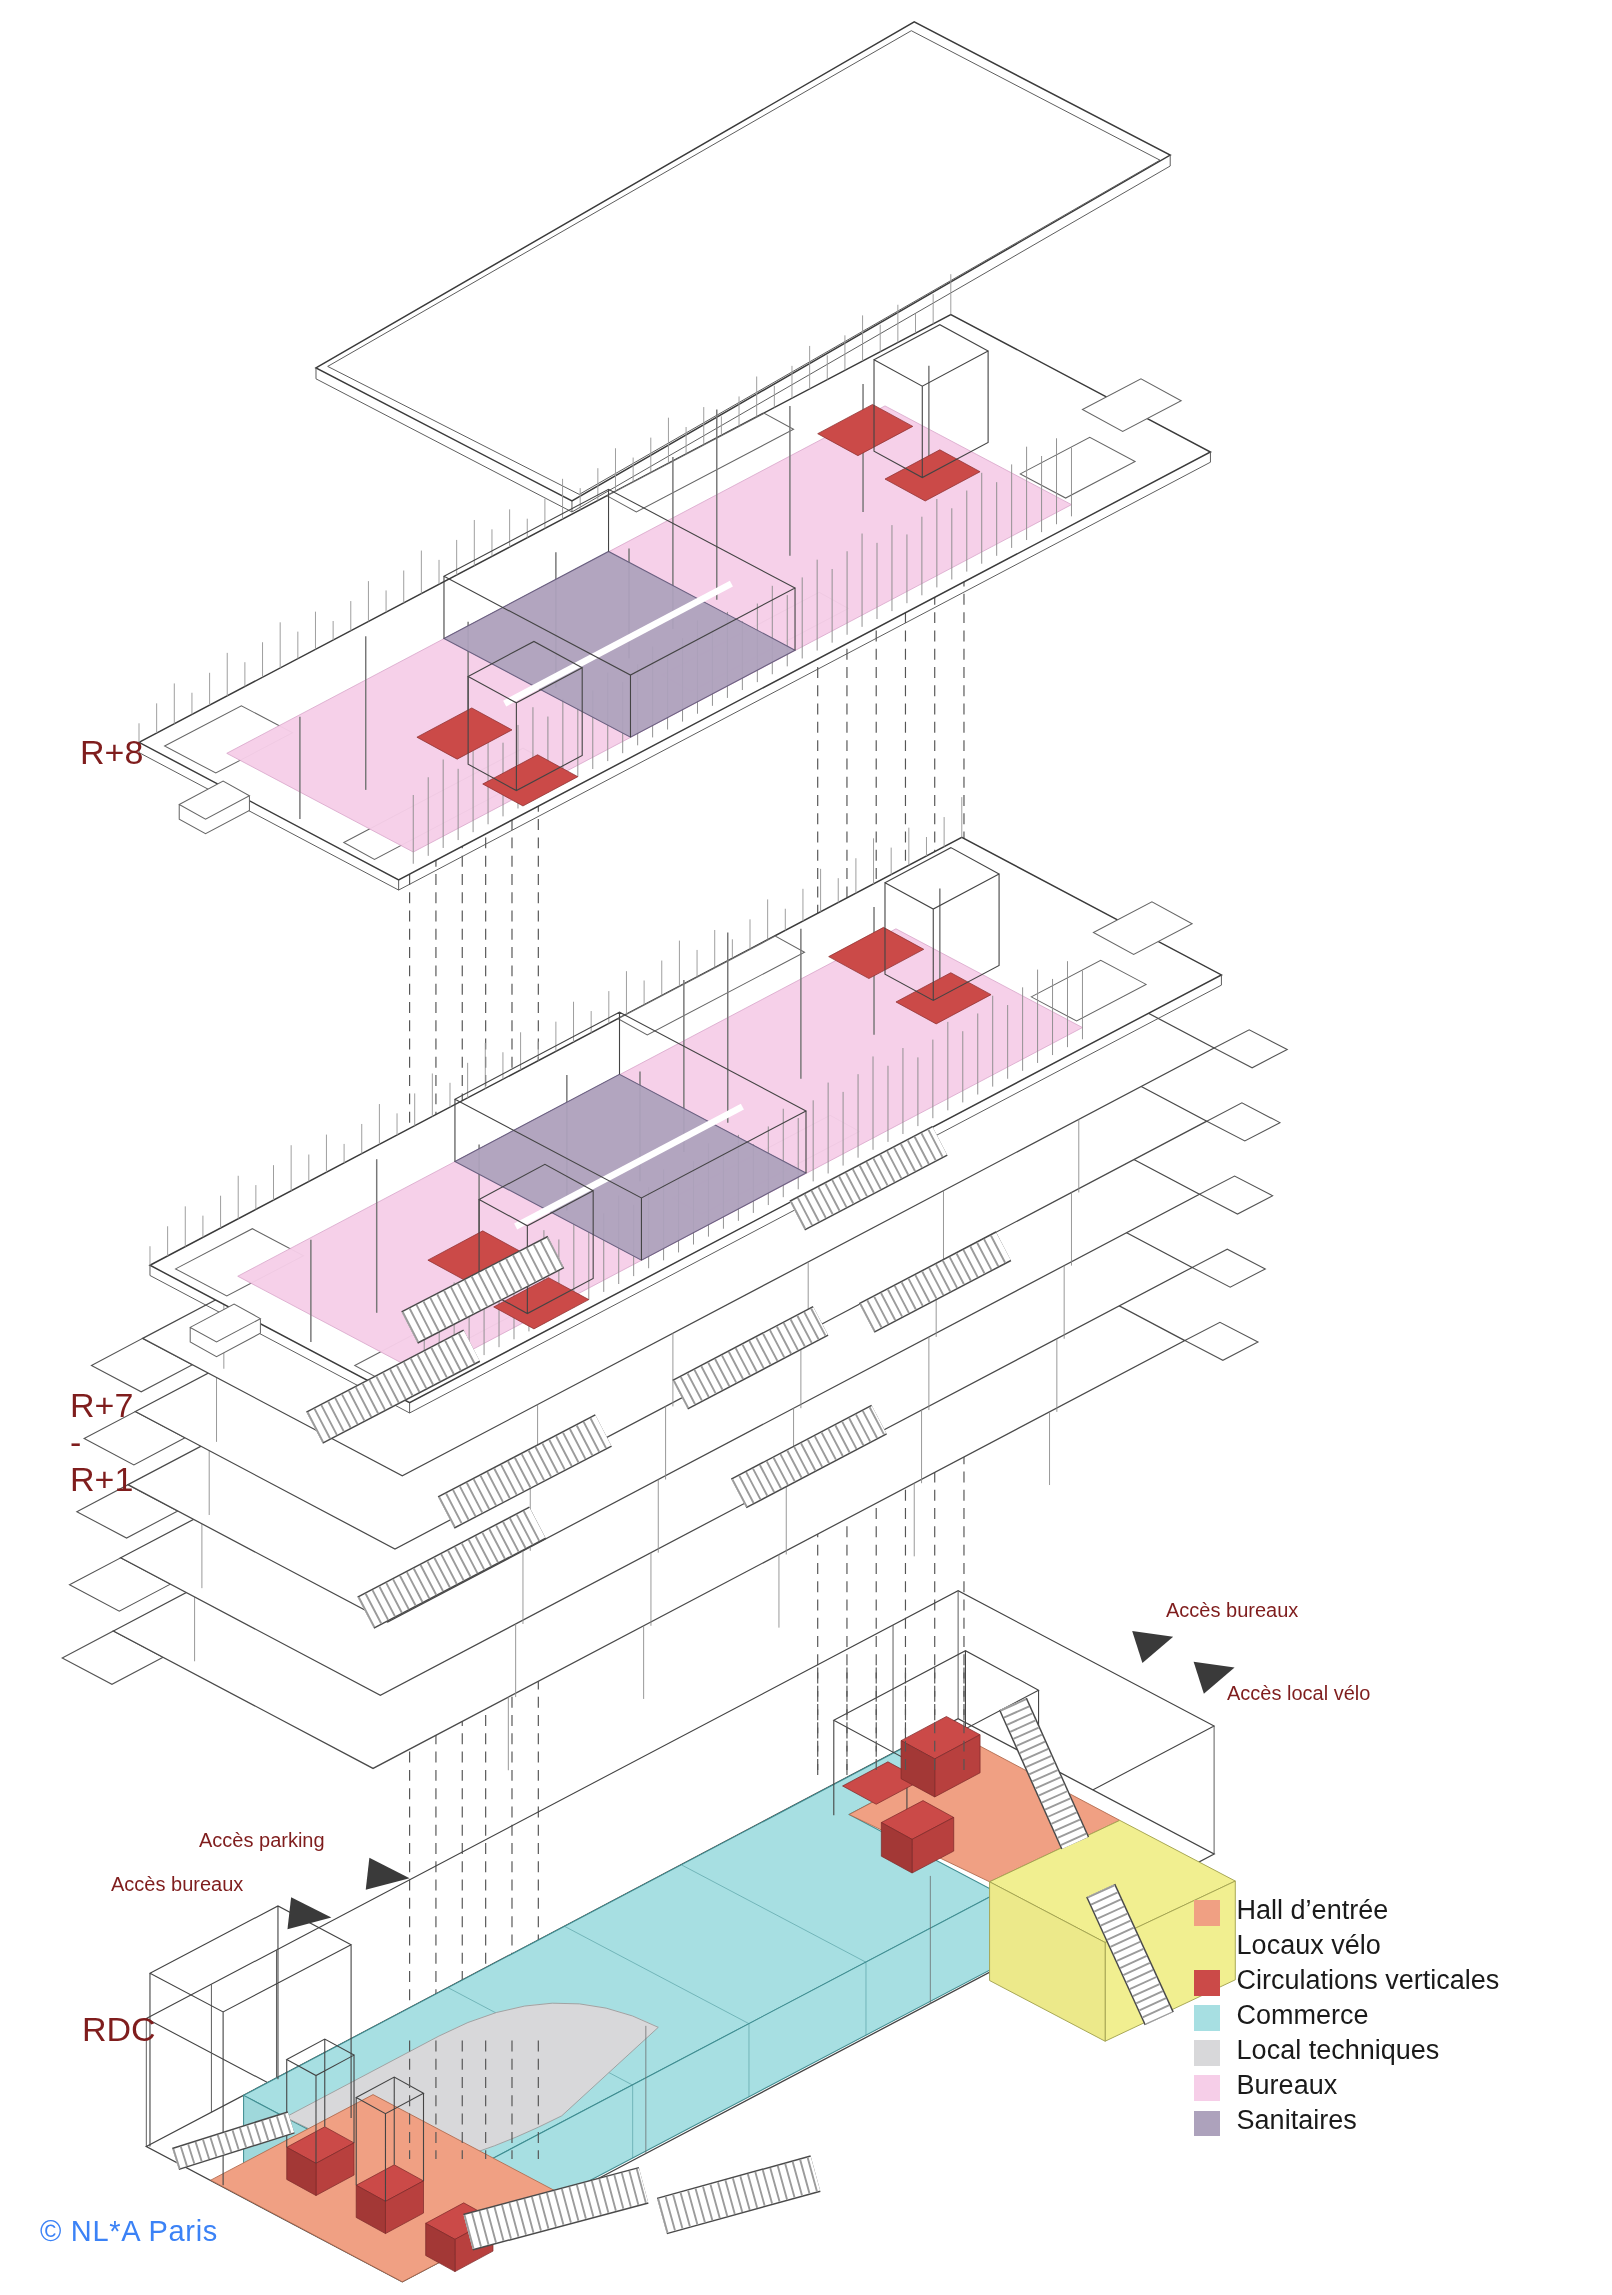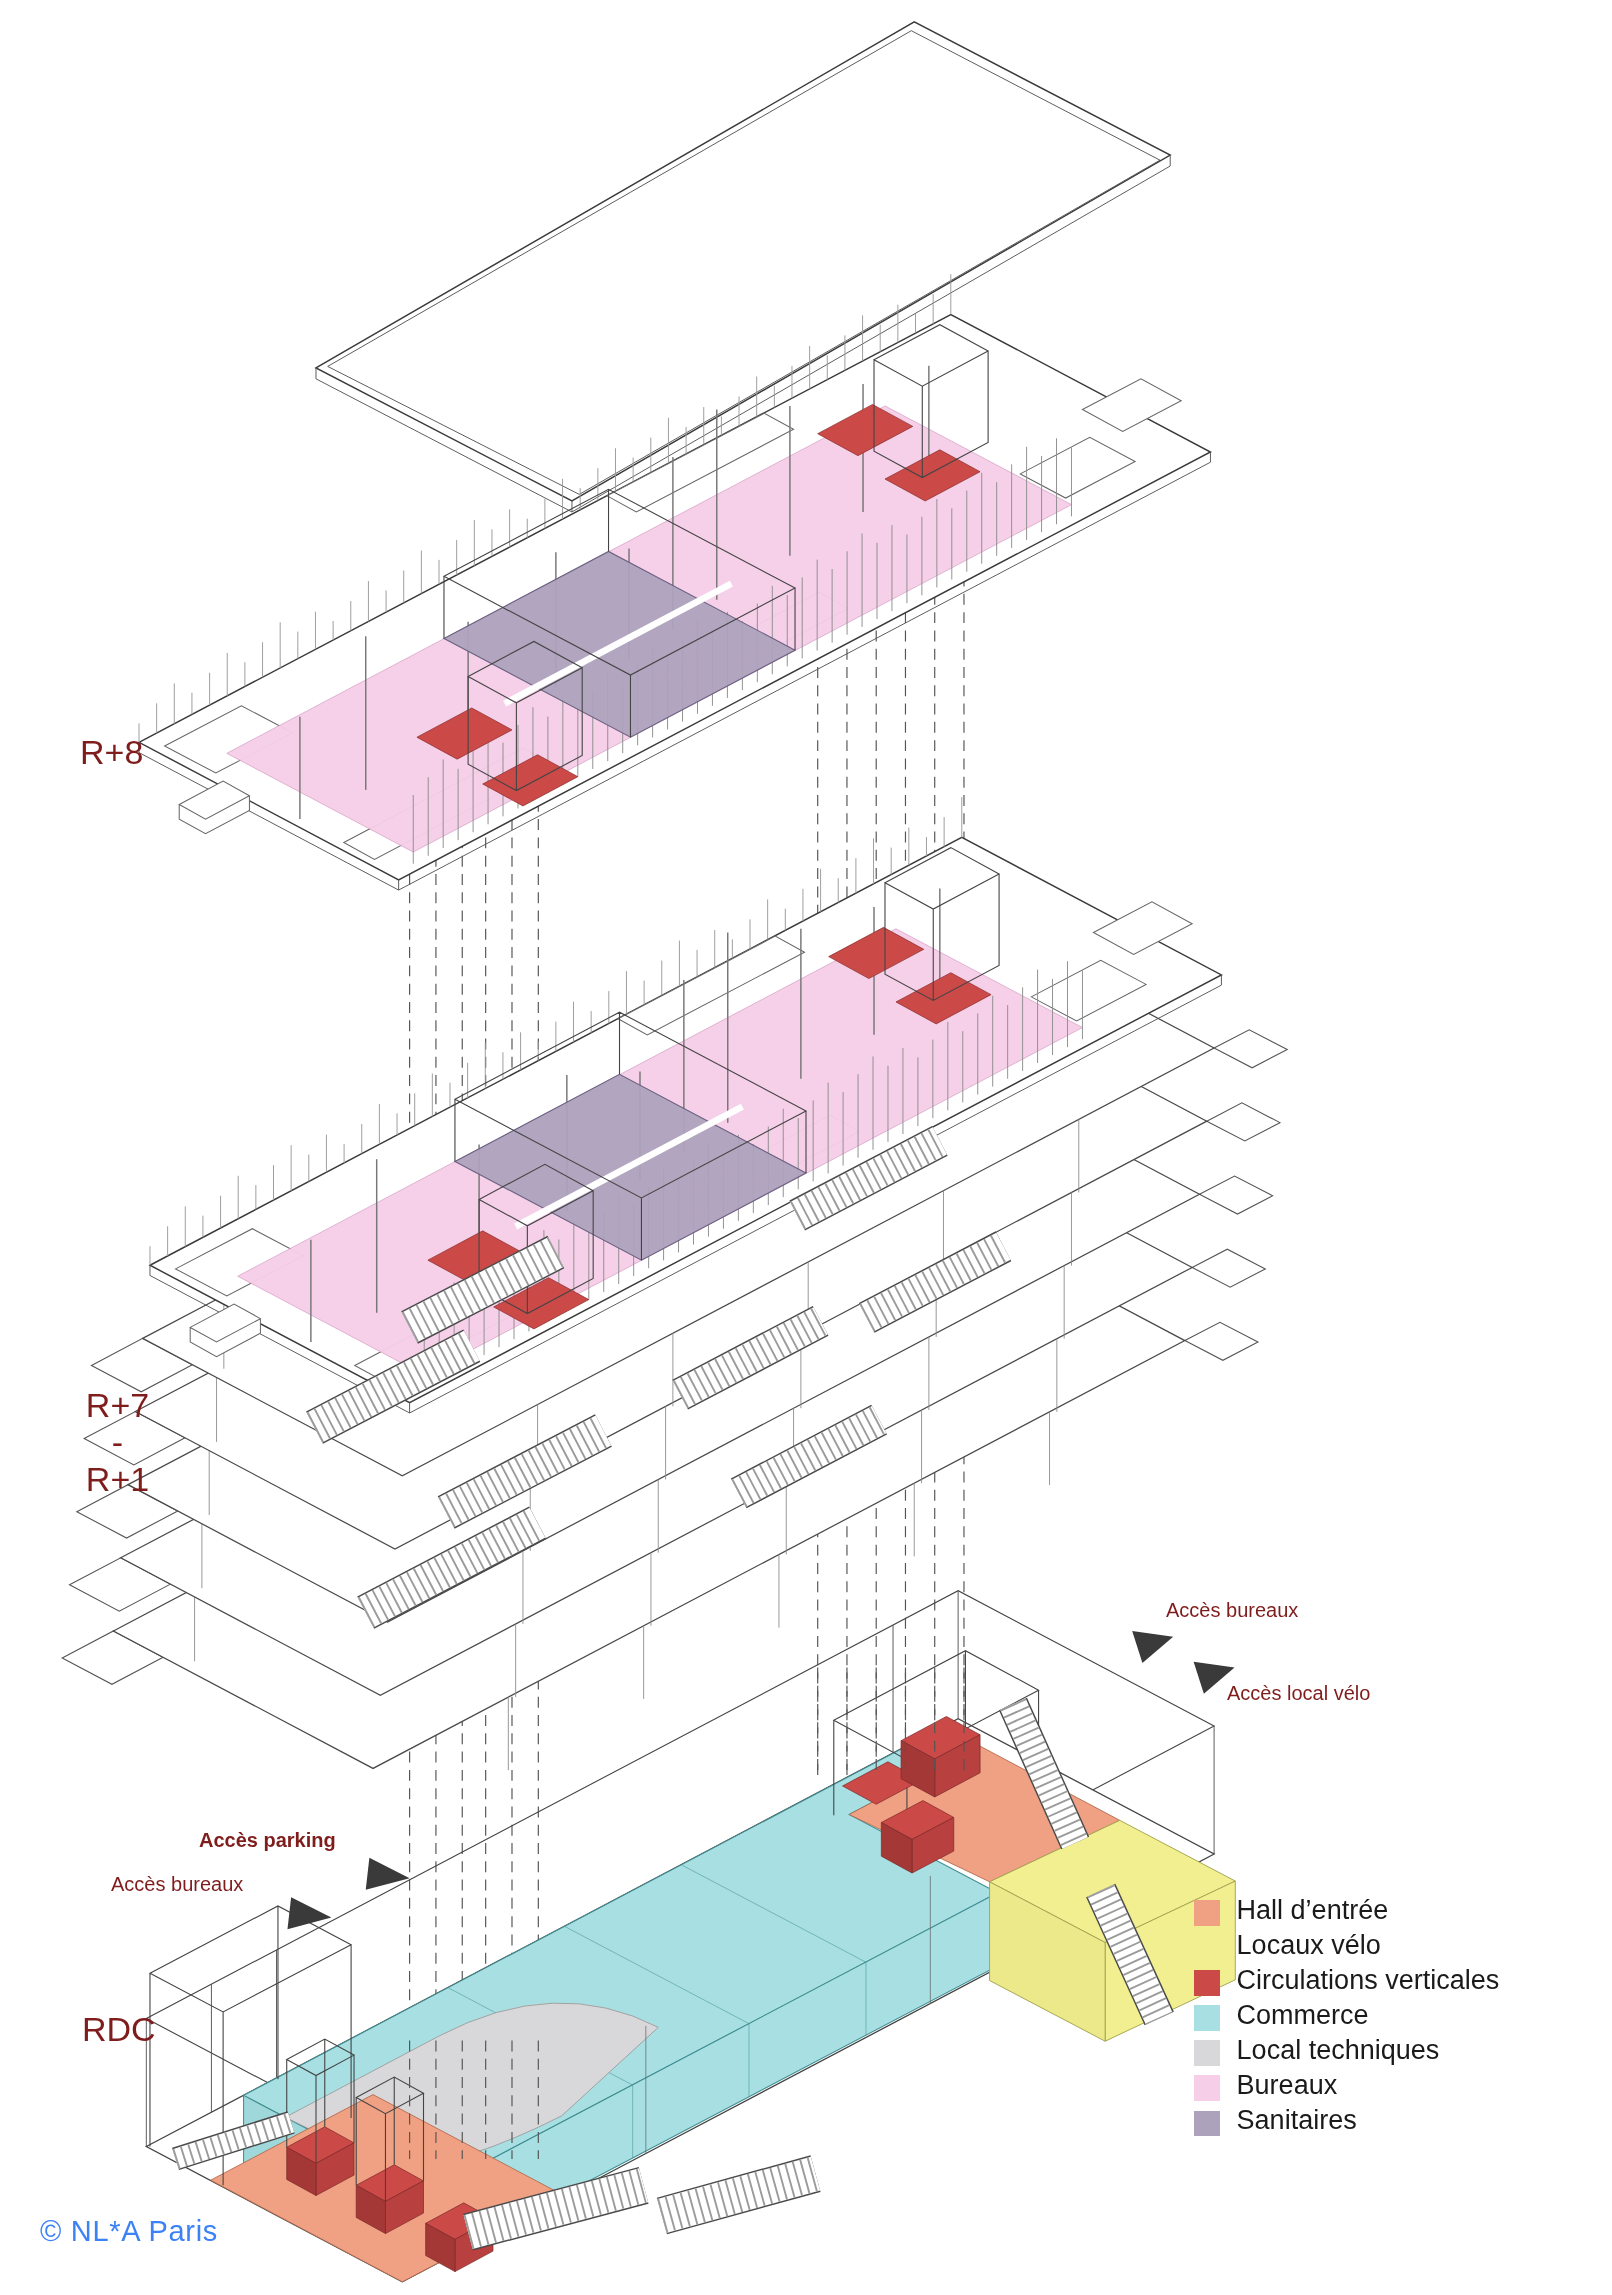--- a/index.html
+++ b/index.html
@@ -1,21 +1,21 @@
 <!DOCTYPE html>
 <html style="font-size:11.7px"><head>
 <meta charset="utf-8">
 <style>
   html,body{margin:0;padding:0;background:#fff;}
   body{width:1612px;height:2295px;position:relative;font-family:"Liberation Sans",sans-serif;}
   #axo{position:absolute;left:0;top:0;width:1612px;height:2295px;}
   .lbl{position:absolute;color:#7f1d1d;white-space:nowrap;}
   .floor-lbl{font-size:34px;}
   .access-lbl{font-size:20px;}
-  .mid-lbl{width:95px;text-align:center;line-height:37px;font-size:34px;}
+  .mid-lbl{width:95px;text-align:left;line-height:37px;font-size:34px;}
   #credit{position:absolute;left:40px;top:2215px;font-size:29px;color:#3b82f6;letter-spacing:0.7px;}
   #legend{position:absolute;left:1194px;top:1900px;}
   .leg-row{display:flex;align-items:flex-end;margin-bottom:9.5px;height:25.6px;}
   .leg-swatch{width:25.6px;height:25.6px;margin-right:17px;flex:0 0 25.6px;}
   .leg-label{font-size:27px;color:#1a1a1a;white-space:nowrap;}
   svg .plate{fill:#ffffff;stroke:#3a3a3a;stroke-width:2;}
   svg .thin{fill:none;stroke:#555;stroke-width:1.3;}
   svg .wire{fill:none;stroke:#444;stroke-width:1.5;}
   svg .terr{fill:#ffffff;stroke:#666;stroke-width:1.4;}
 </style>
@@ -410,21 +410,21 @@
 <div class="lbl floor-lbl" style="left:80px;top:733px;">R+8</div>
 <div class="lbl mid-lbl" style="left:70px;top:1387px;">
   <div>R+7</div>
   <div>-</div>
   <div>R+1</div>
 </div>
 <div class="lbl floor-lbl" style="left:82px;top:2010px;">RDC</div>
 
 <div class="lbl access-lbl" style="left:1166px;top:1599px;">Accès bureaux</div>
 <div class="lbl access-lbl" style="left:1227px;top:1643px;margin-top:39px;">Accès local vélo</div>
-<div class="lbl access-lbl" style="left:199px;top:1829px;font-weight:bold;">Accès parking</div>
+<div class="lbl access-lbl" style="left:199px;top:1829px;">Accès parking</div>
 <div class="lbl access-lbl" style="left:111px;top:1873px;">Accès bureaux</div>
 
 <div id="legend">
   <div class="leg-row">
       <span class="leg-swatch" style="background: rgb(240, 160, 131);"></span>
       <span class="leg-label">Hall d’entrée</span>
     </div>
   <div class="leg-row">
       <span class="leg-swatch" style="background: rgb(241, 239, 144);"></span>
       <span class="leg-label">Locaux vélo</span>

